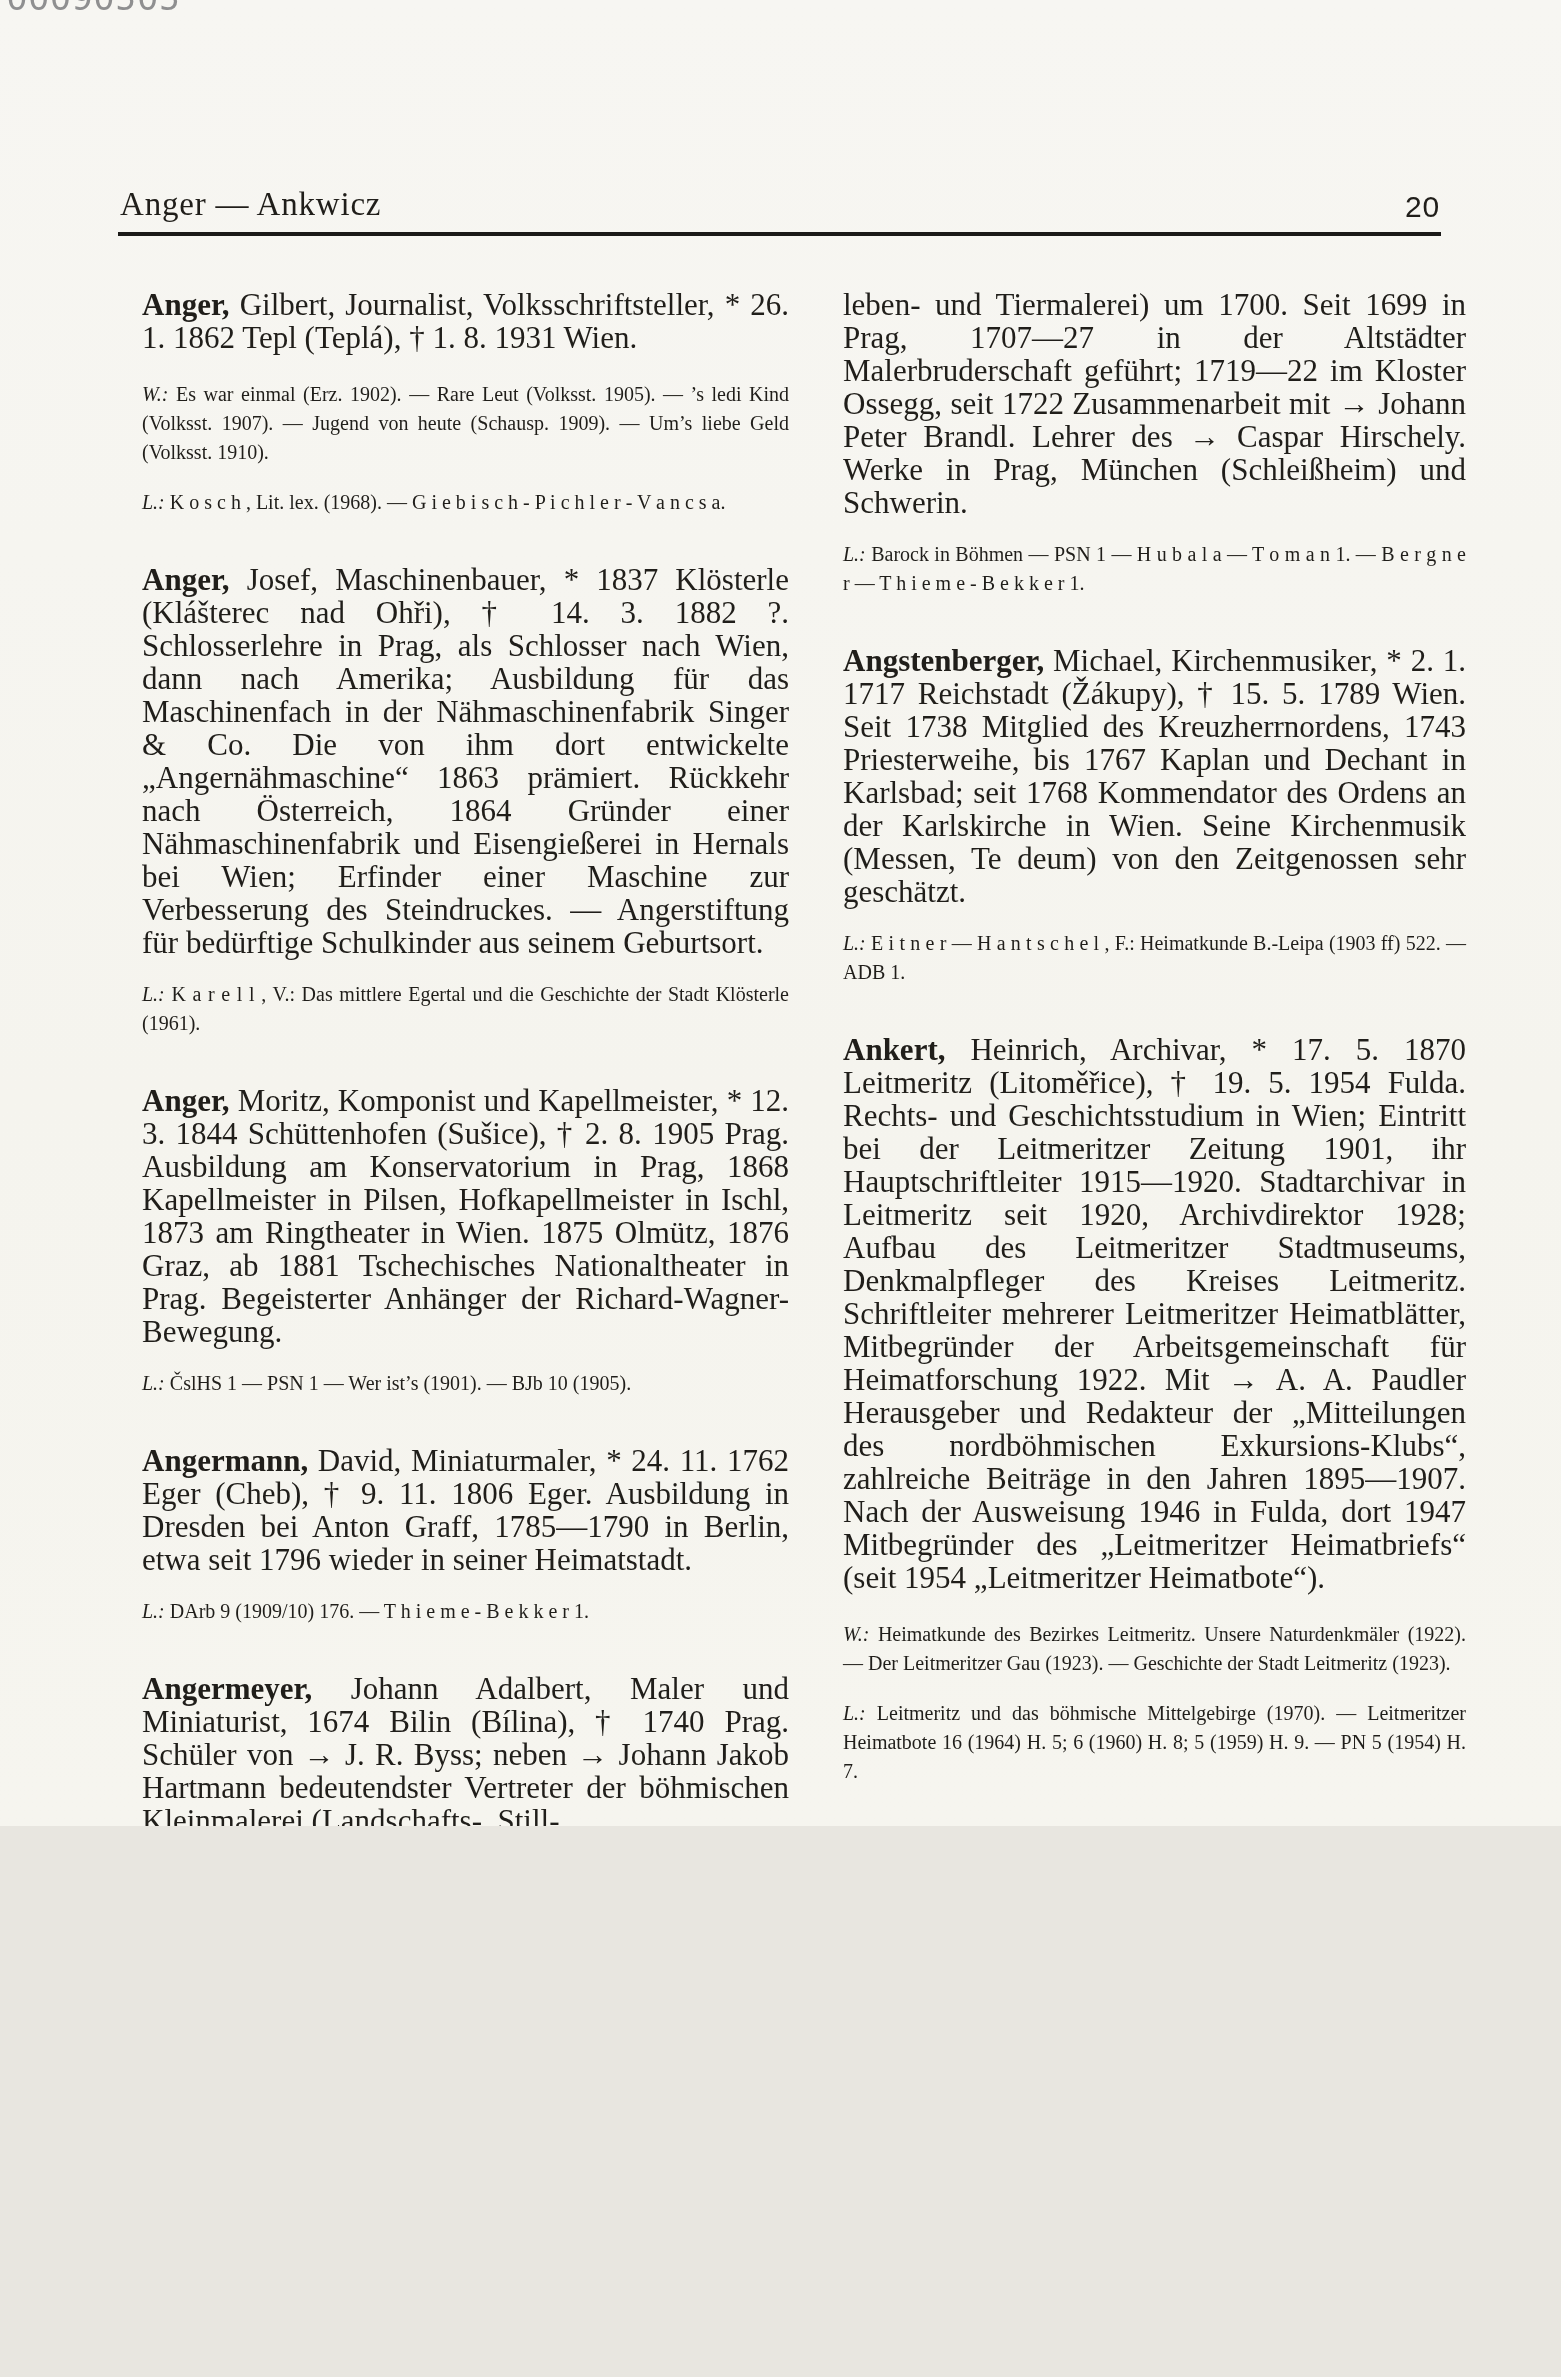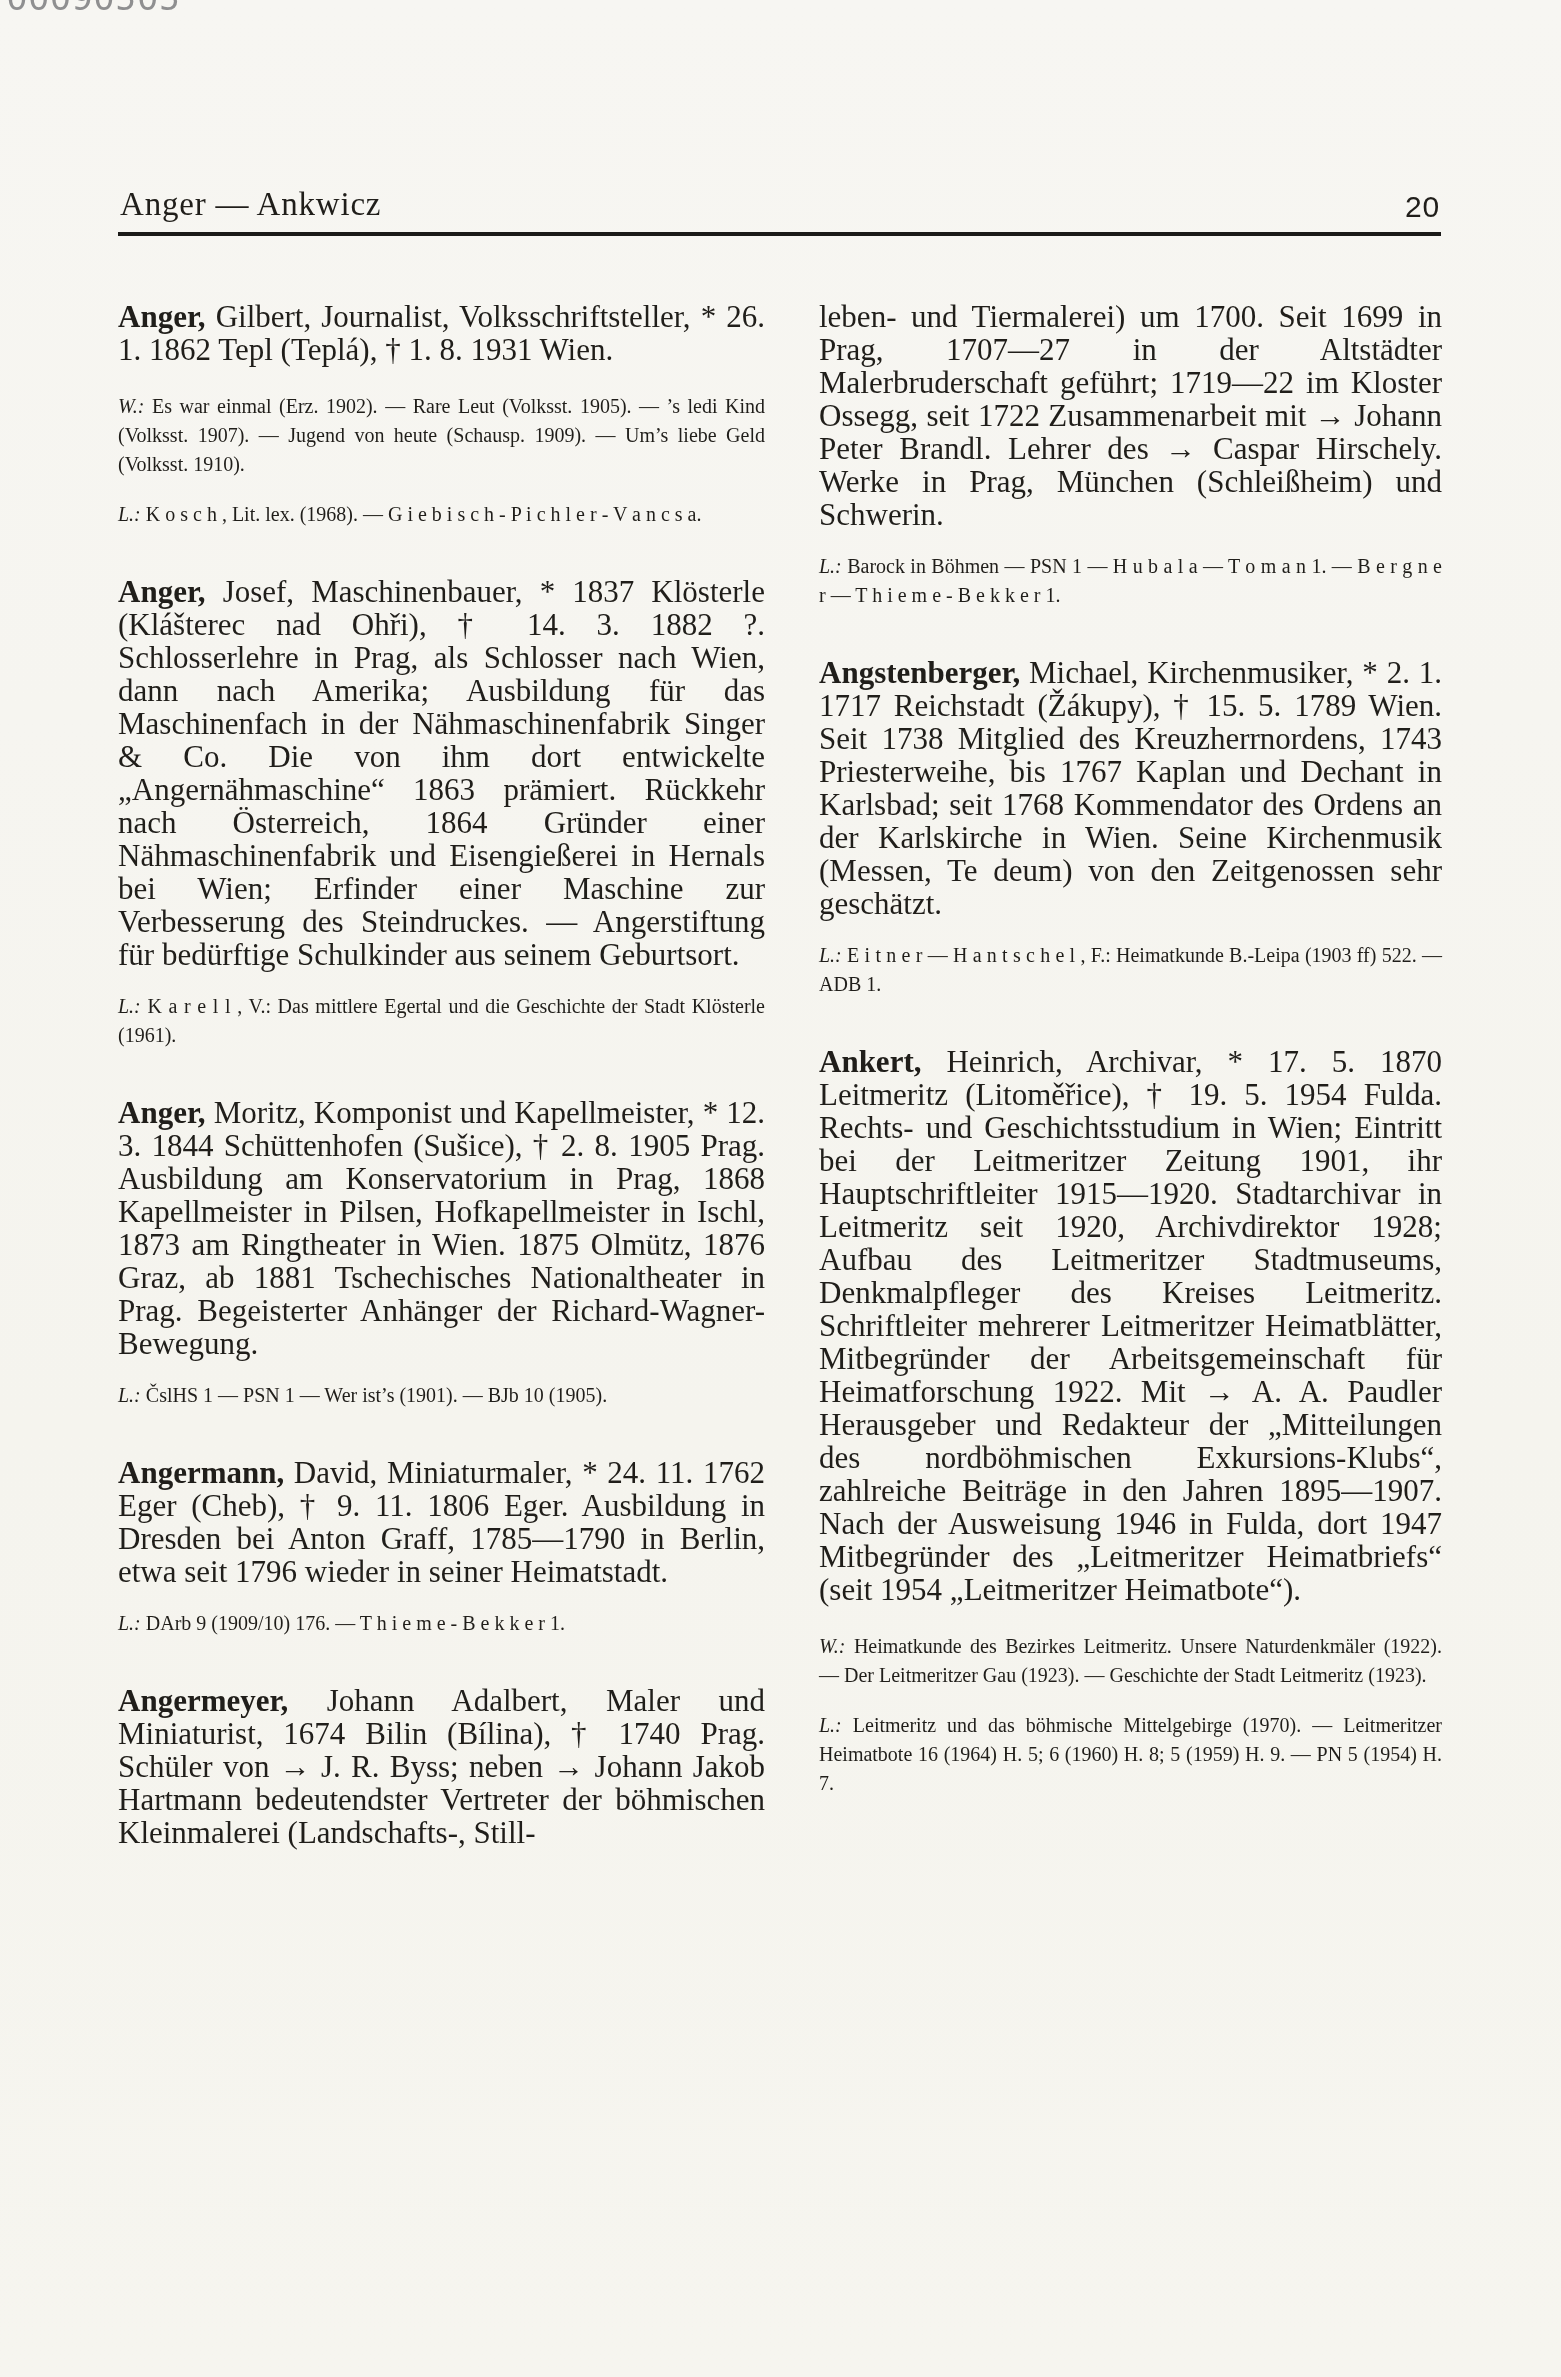--- a/index.html
+++ b/index.html
@@ -1,18 +1,18 @@
 <!DOCTYPE html>
 <html lang="de" style="font-size:12.8px"><head>
 <meta charset="utf-8">
 <style>
   html,body{margin:0;padding:0;background:#e8e6e0;}
   .page{
     position:relative;
-    width:1561px;height:2377px;
+    width:1561px;height:1826px;
     background:#f6f5f0;
     background-image:linear-gradient(180deg,#f7f6f2 0%,#f5f4ee 60%,#f6f5ef 100%);
     overflow:hidden;
     font-family:"Liberation Serif", serif;
     color:#201e1a;
   }
   .watermark{
     position:absolute;left:6.4px;top:-21px;
     font-family:"DejaVu Sans", sans-serif;
     font-size:33px;font-weight:400;color:#8f8f90;
@@ -25,23 +25,23 @@
   .page-number{
     position:absolute;right:121px;top:190px;
     font-family:"Liberation Sans", sans-serif;
     font-size:30px;letter-spacing:0.8px;
   }
   .header-rule{
     position:absolute;left:118px;top:232px;
     width:1323px;height:4px;background:#1b1a18;
   }
   .col{
-    position:absolute;top:300px;
+    position:absolute;top:288px;
     text-align:justify;
-    font-size:31px;line-height:33px;
+    font-size:31px;line-height:33px;margin-left:24px;
   }
   .col-left{left:118px;width:647px;}
   .col-right{left:819px;width:623px;}
   .para{margin:0;text-align:justify;-webkit-hyphens:auto;hyphens:auto;}
   .para-entry{margin-top:46px;}
   .para-cont{margin-top:0;}
   .col .para:first-child{margin-top:0;}
   .small{font-size:20px;line-height:29px;}
   .para-works{margin-top:26px;}
   .para-lit{margin-top:21px;font-family:Liberation Serif, serif;}

